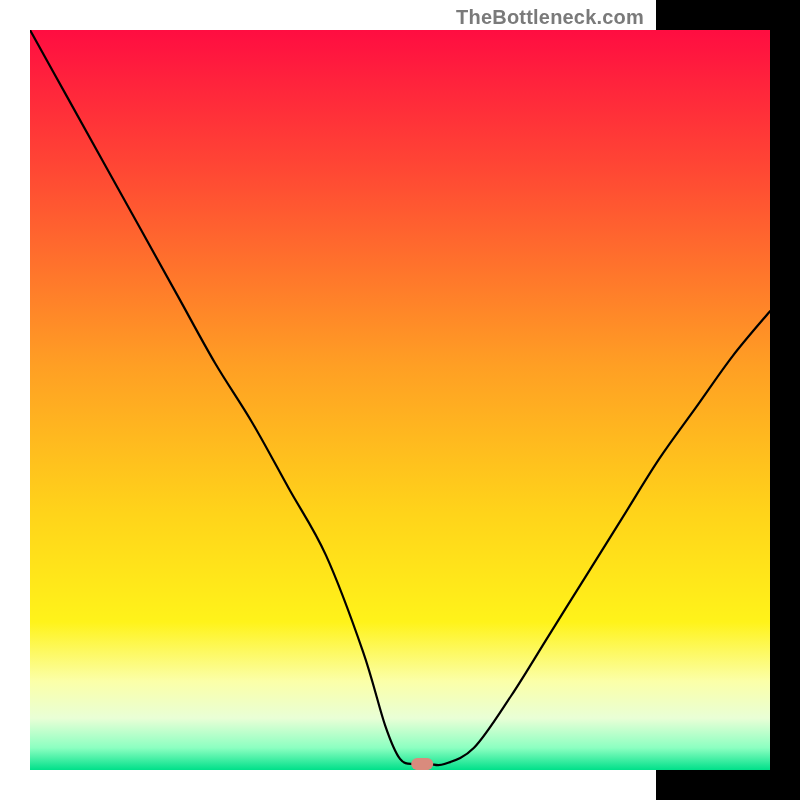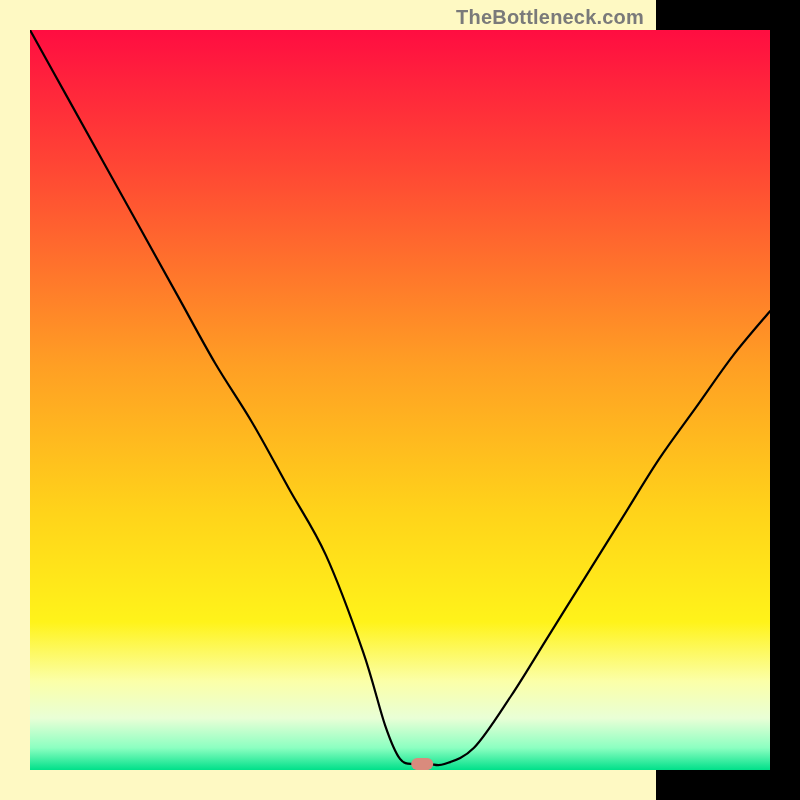--- a/index.html
+++ b/index.html
@@ -7,21 +7,21 @@
     padding: 0;
     width: 800px;
     height: 800px;
     background: #000;
     overflow: hidden;
   }
   .frame {
     position: relative;
     width: 656px;
     height: 800px;
-    background: #fef9c3;
+    background: #ffffff;
   }
   .watermark {
     position: absolute;
     top: 6px;
     right: 12px;
     font-family: Arial, Helvetica, sans-serif;
     font-size: 20px;
     font-weight: bold;
     color: #7a7a7a;
     letter-spacing: 0.2px;

